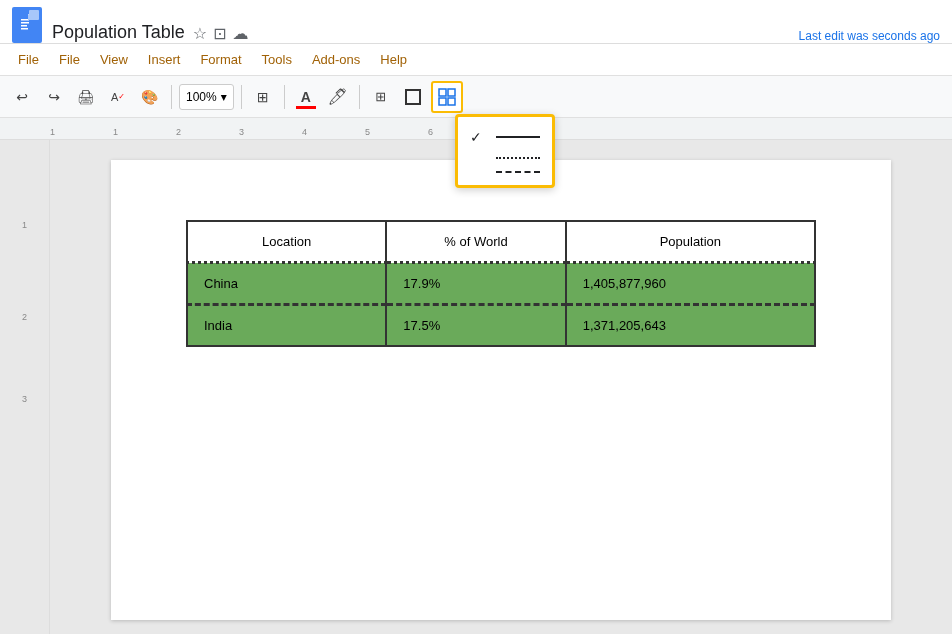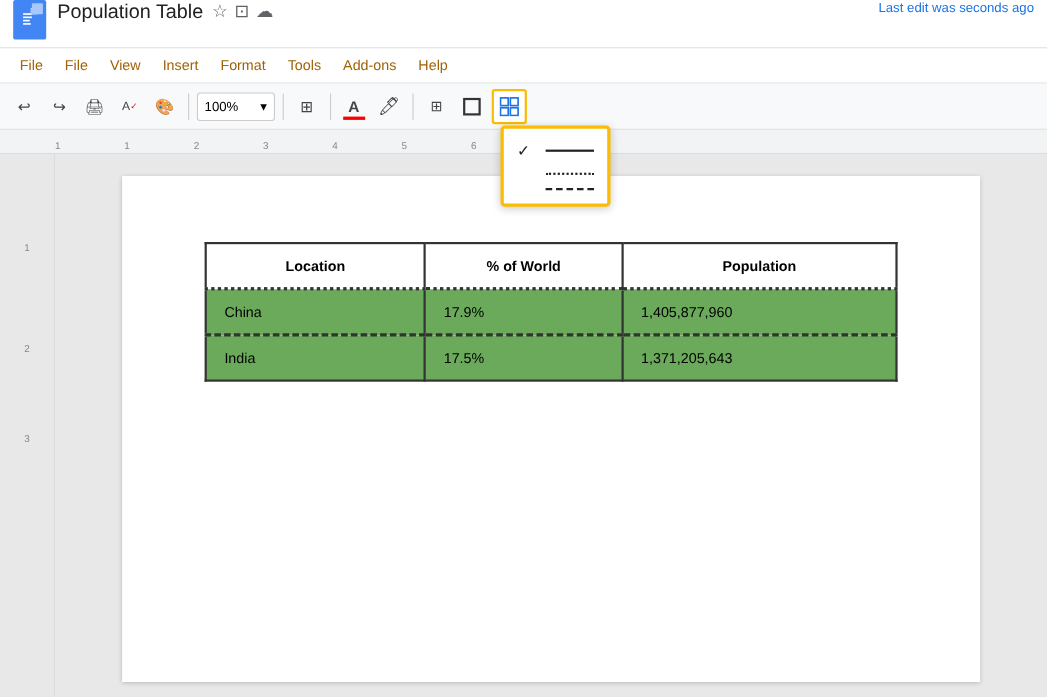--- a/index.html
+++ b/index.html
@@ -10,21 +10,21 @@
       height: 634px;
       overflow: hidden;
       font-size: 13px;
     }
 
     
     #title-bar {
       background: white;
       height: 44px;
       display: flex;
-      align-items: flex-start;
+      align-items: flex-end;
       padding: 0 12px;
       border-bottom: 1px solid #ddd;
     }
     #doc-icon {
       width: 30px;
       height: 36px;
       background: #4285f4;
       border-radius: 2px;
       margin-right: 10px;
       display: flex;
@@ -120,21 +120,21 @@
     .zoom-select {
       display: flex;
       align-items: center;
       border: 1px solid #ccc;
       border-radius: 3px;
       padding: 2px 6px;
       font-size: 12px;
       cursor: pointer;
       background: white;
       height: 26px;
-      gap: 20px;
+      gap: 4px;
     }
 
     
     #border-style-dropdown {
       position: absolute;
       top: 38px;
       left: 455px;
       background: white;
       border: 3px solid #fbbc04;
       border-radius: 4px;
@@ -231,21 +231,21 @@
       margin: 30px auto 0 auto;
       width: 630px;
     }
     #population-table th, #population-table td {
       border: 2px solid #333;
       padding: 12px 16px;
       font-size: 13px;
     }
     #population-table thead tr th {
       background: white;
-      font-weight: bold;
+      font-weight: normal;
       text-align: center;
     }
     #population-table tbody tr td {
       background: #6aaa5a;
       color: #000;
     }
     .th-location { width: 200px; }
     .th-percent { width: 180px; }
     .th-population { width: 250px; }
 

